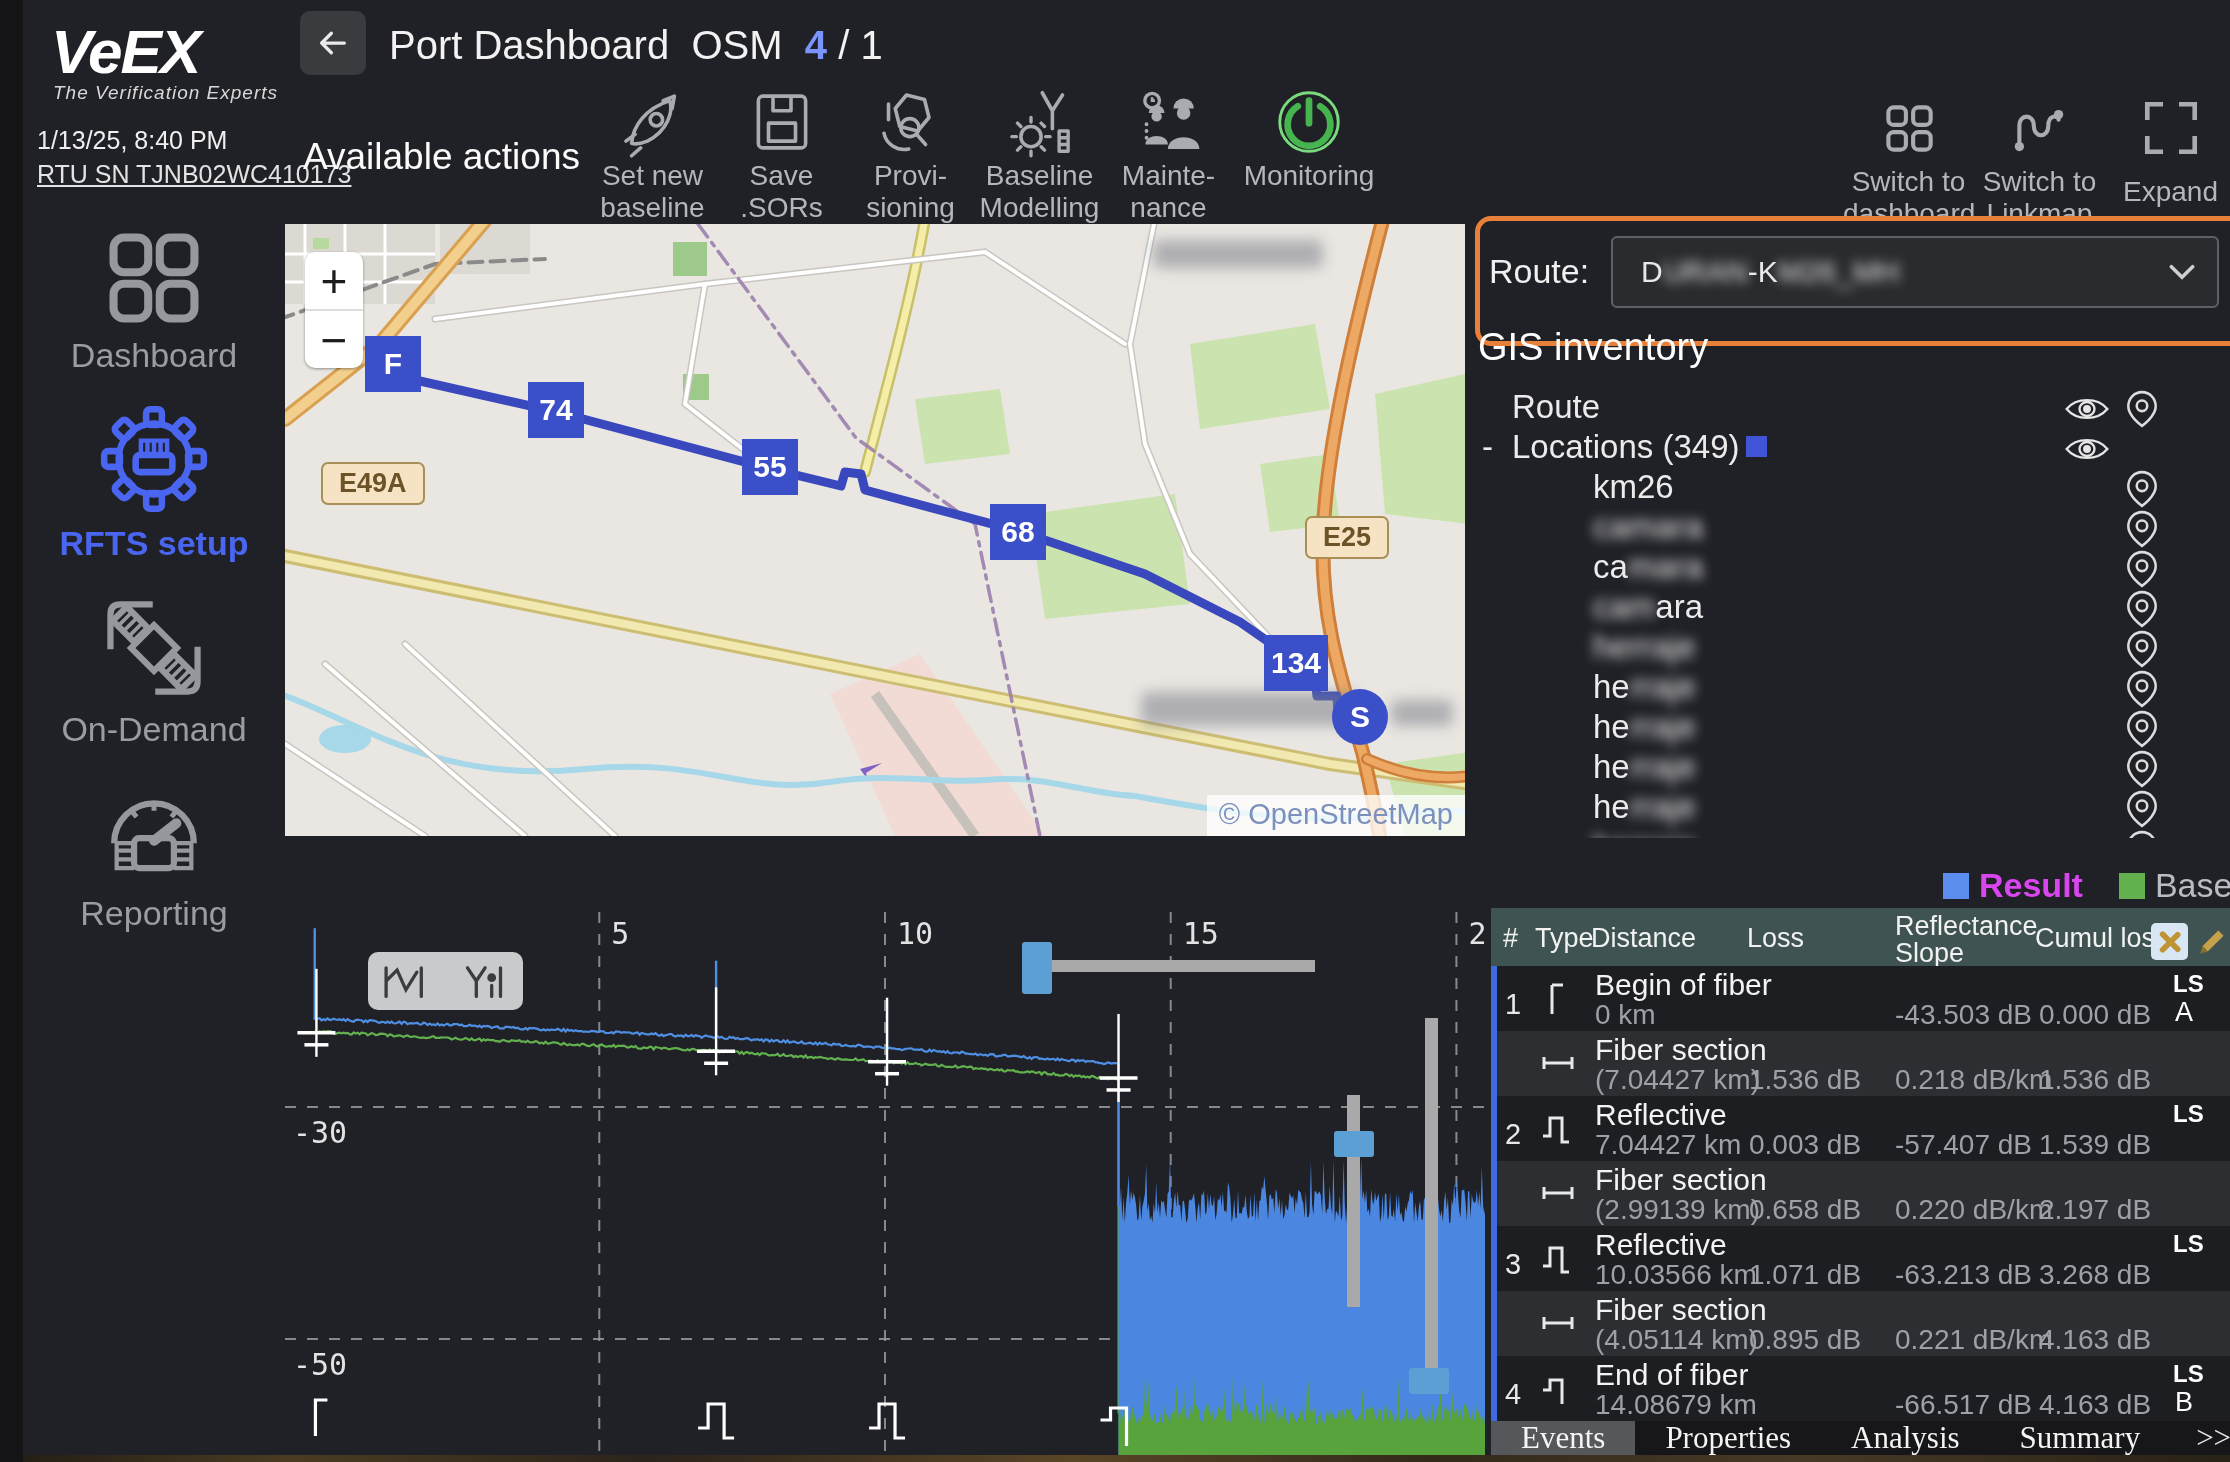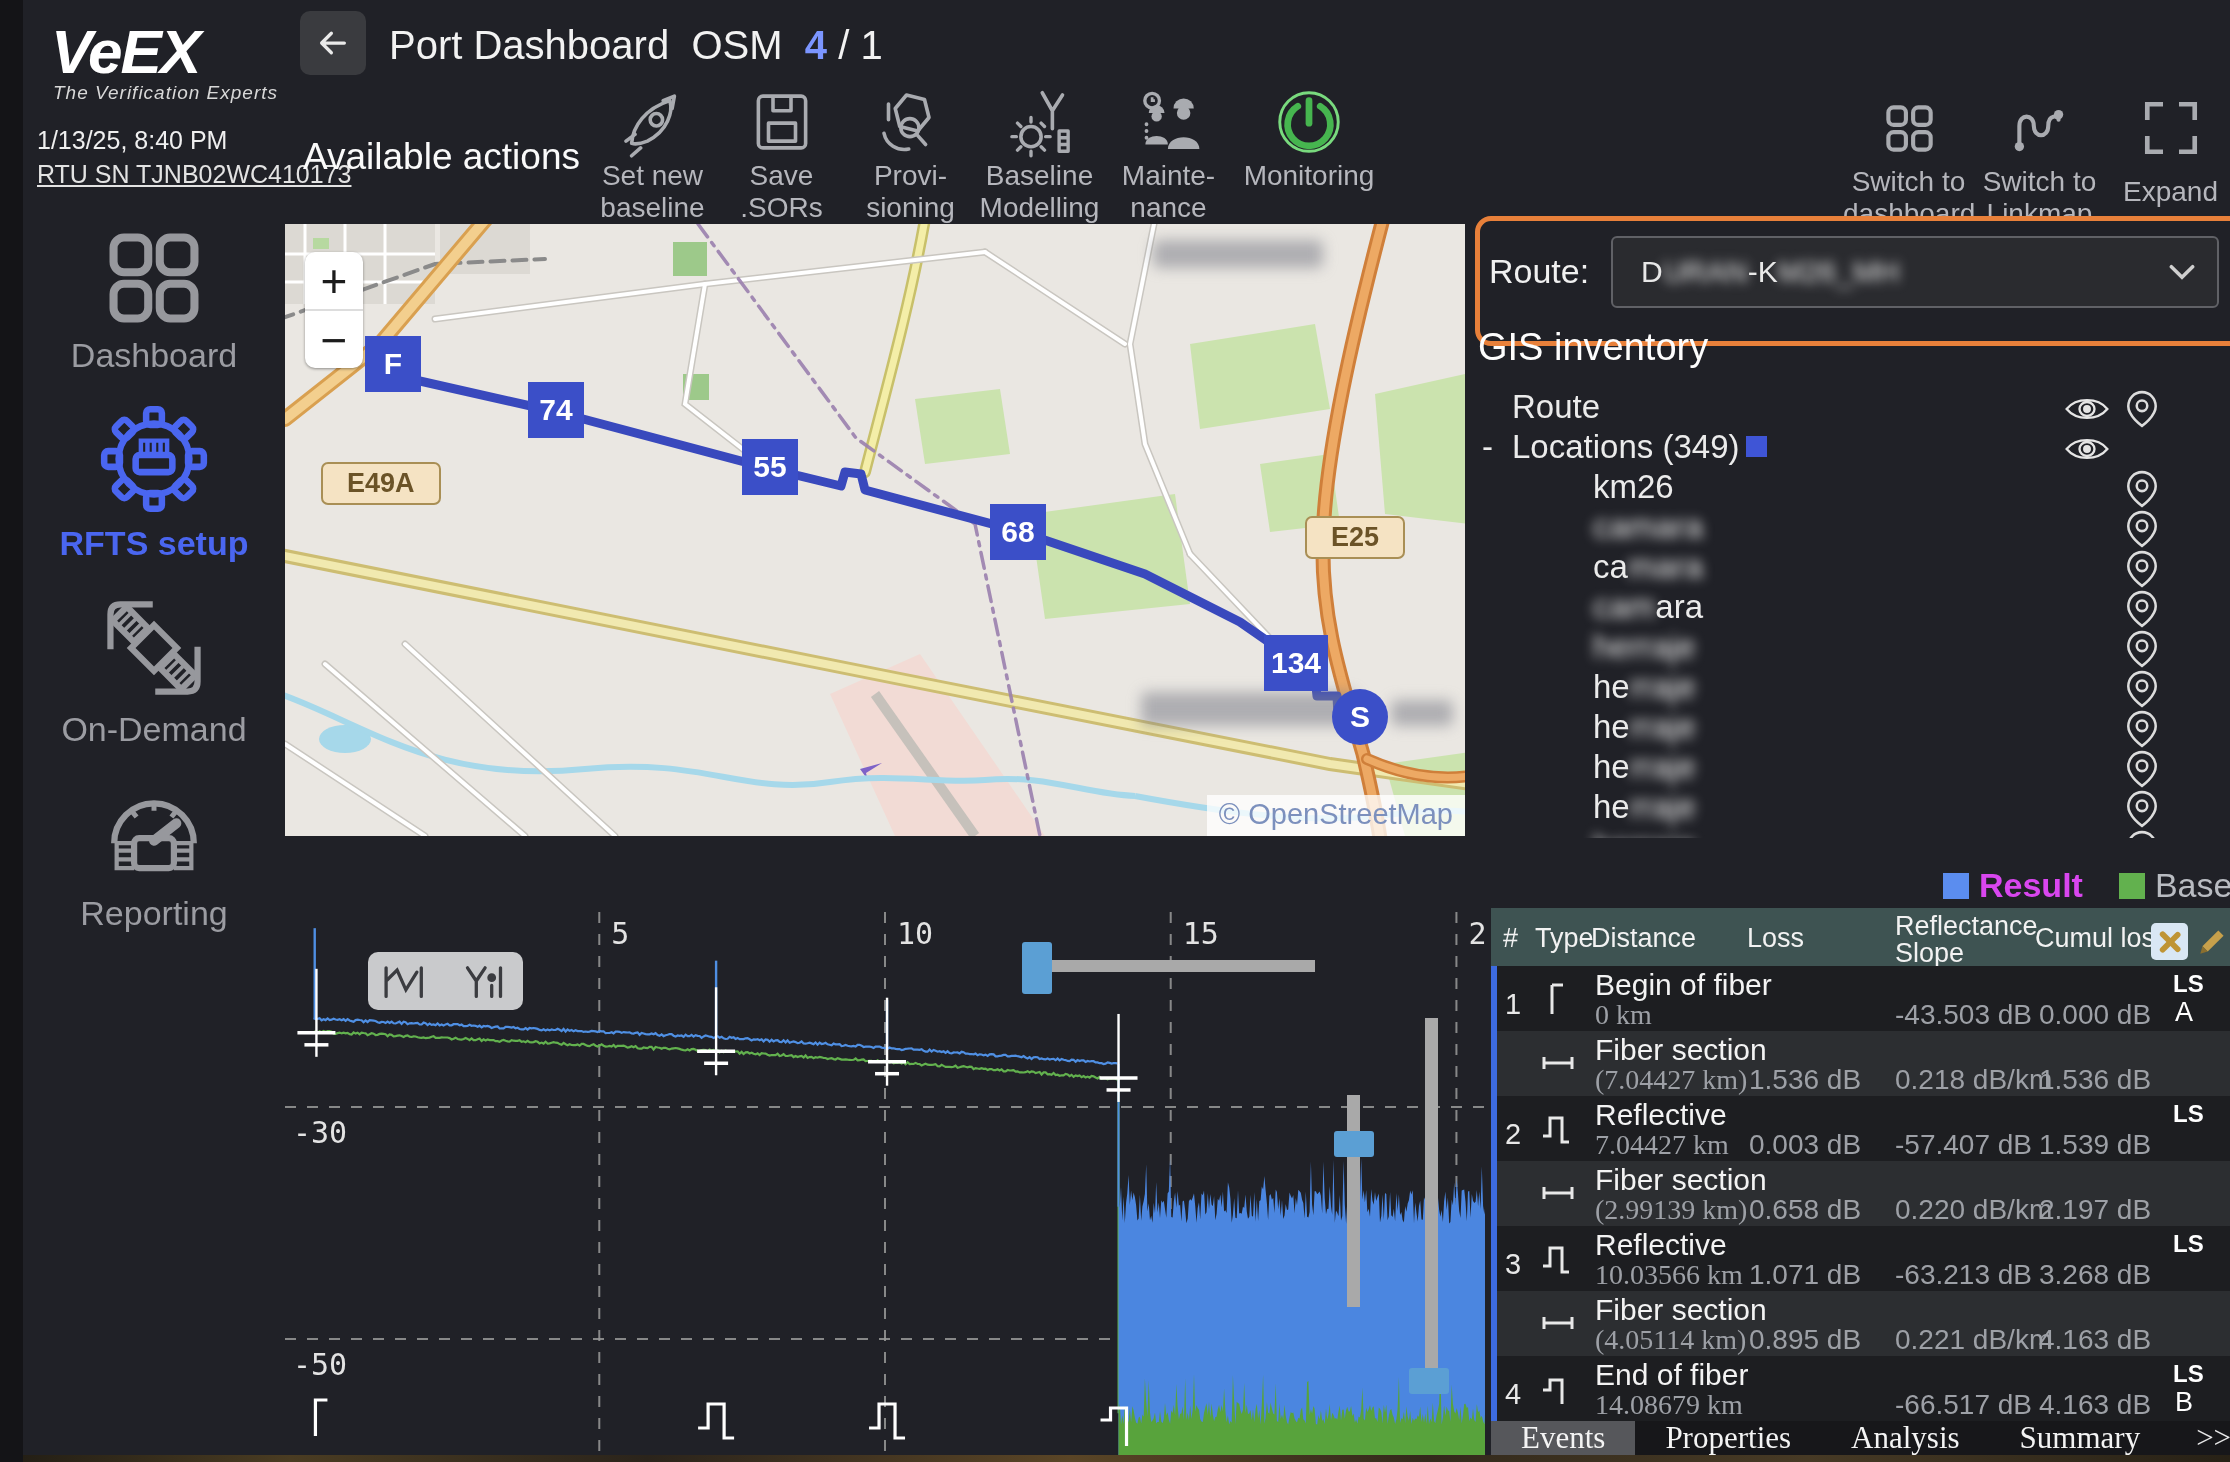--- a/index.html
+++ b/index.html
@@ -35,21 +35,21 @@
 
   
   #map{left:262px;top:224px;width:1180px;height:612px;background:#eae7e2;overflow:hidden;}
   .zoomctl{left:20px;top:28px;width:58px;background:#fff;border-radius:10px;box-shadow:0 1px 3px rgba(0,0,0,.4);}
   .zoomctl div{height:57px;display:flex;align-items:center;justify-content:center;font-size:46px;color:#1c1c1c;cursor:pointer;}
   .zoomctl .zi{border-bottom:2px solid #ddd;border-radius:10px 10px 0 0;}
   .mmark{position:absolute;width:56px;height:56px;background:#3b4fc8;color:#fff;font-weight:600;font-size:30px;
          display:flex;align-items:center;justify-content:center;cursor:pointer;}
   .mmark.round{border-radius:50%;}
   .badge{position:absolute;background:#f5e3c3;border:2px solid #a98f55;border-radius:7px;color:#6b5327;
-         font-size:27px;font-weight:700;padding:4px 24px;}
+         font-size:27px;font-weight:700;padding:4px 16px;}
   .attribution{position:absolute;right:0;bottom:0;background:rgba(255,255,255,.78);color:#7c90bd;
                font-size:29px;padding:3px 12px 5px;}
 
   
   .route-hl{left:1452px;top:216px;width:770px;height:120px;border:5px solid #e8803a;border-radius:16px;background:#202127;}
   .route-lbl{left:1466px;top:252px;font-size:34px;color:#f0f0f0;}
   .route-dd{left:1588px;top:236px;width:604px;height:68px;background:#2a2b2f;border:2px solid #606166;border-radius:6px;
             display:flex;align-items:center;cursor:pointer;}
   .route-dd .val{margin-left:28px;font-size:30px;color:#e8e8e8;}
   .route-dd .chev{position:absolute;right:22px;top:26px;}
@@ -90,21 +90,21 @@
             display:flex;align-items:center;justify-content:center;cursor:pointer;}
   .th-pencil{position:absolute;left:704px;top:10px;cursor:pointer;}
   .erows{position:relative;}
   .erows:before{content:'';position:absolute;left:0;top:0;width:6px;height:455px;background:#3d6be0;z-index:3;}
   .trow{position:relative;height:65px;}
   .trow.ev{background:#1d1e21;} .trow.sec{background:#2c2e31;}
   .c-num{position:absolute;left:14px;top:22px;font-size:29px;color:#e8e8e8;}
   .c-icon{position:absolute;left:46px;top:12px;}
   .c-title{position:absolute;left:104px;top:2px;font-size:30px;color:#f3f3f3;}
   .c-flag{position:absolute;left:682px;top:4px;font-size:24px;color:#fff;font-weight:600;}
-  .c-dist{position:absolute;left:104px;top:33px;font-size:28px;color:#9da0a6;font-family:Liberation Serif, serif;}
+  .c-dist{position:absolute;left:104px;top:33px;font-size:28px;color:#9da0a6;}
   .c-loss{position:absolute;left:258px;top:33px;font-size:28px;color:#9da0a6;}
   .c-refl{position:absolute;left:404px;top:33px;font-size:28px;color:#9da0a6;}
   .c-cum{position:absolute;left:548px;top:33px;font-size:28px;color:#9da0a6;}
   .c-cur{position:absolute;left:684px;top:31px;font-size:27px;color:#fff;}
 
   
   .tabsbar{left:1468px;top:1421px;width:762px;height:34px;background:#17171a;display:flex;align-items:center;font-size:31px;color:#f4f4f4;font-family:Liberation Serif, serif;}
   .tab{height:100%;display:flex;align-items:center;padding:0 30px;cursor:pointer;}
   .tab.active{background:#56575b;}
   .tab-more{margin-left:auto;padding:0 26px;cursor:pointer;color:#e9e9e9;}

